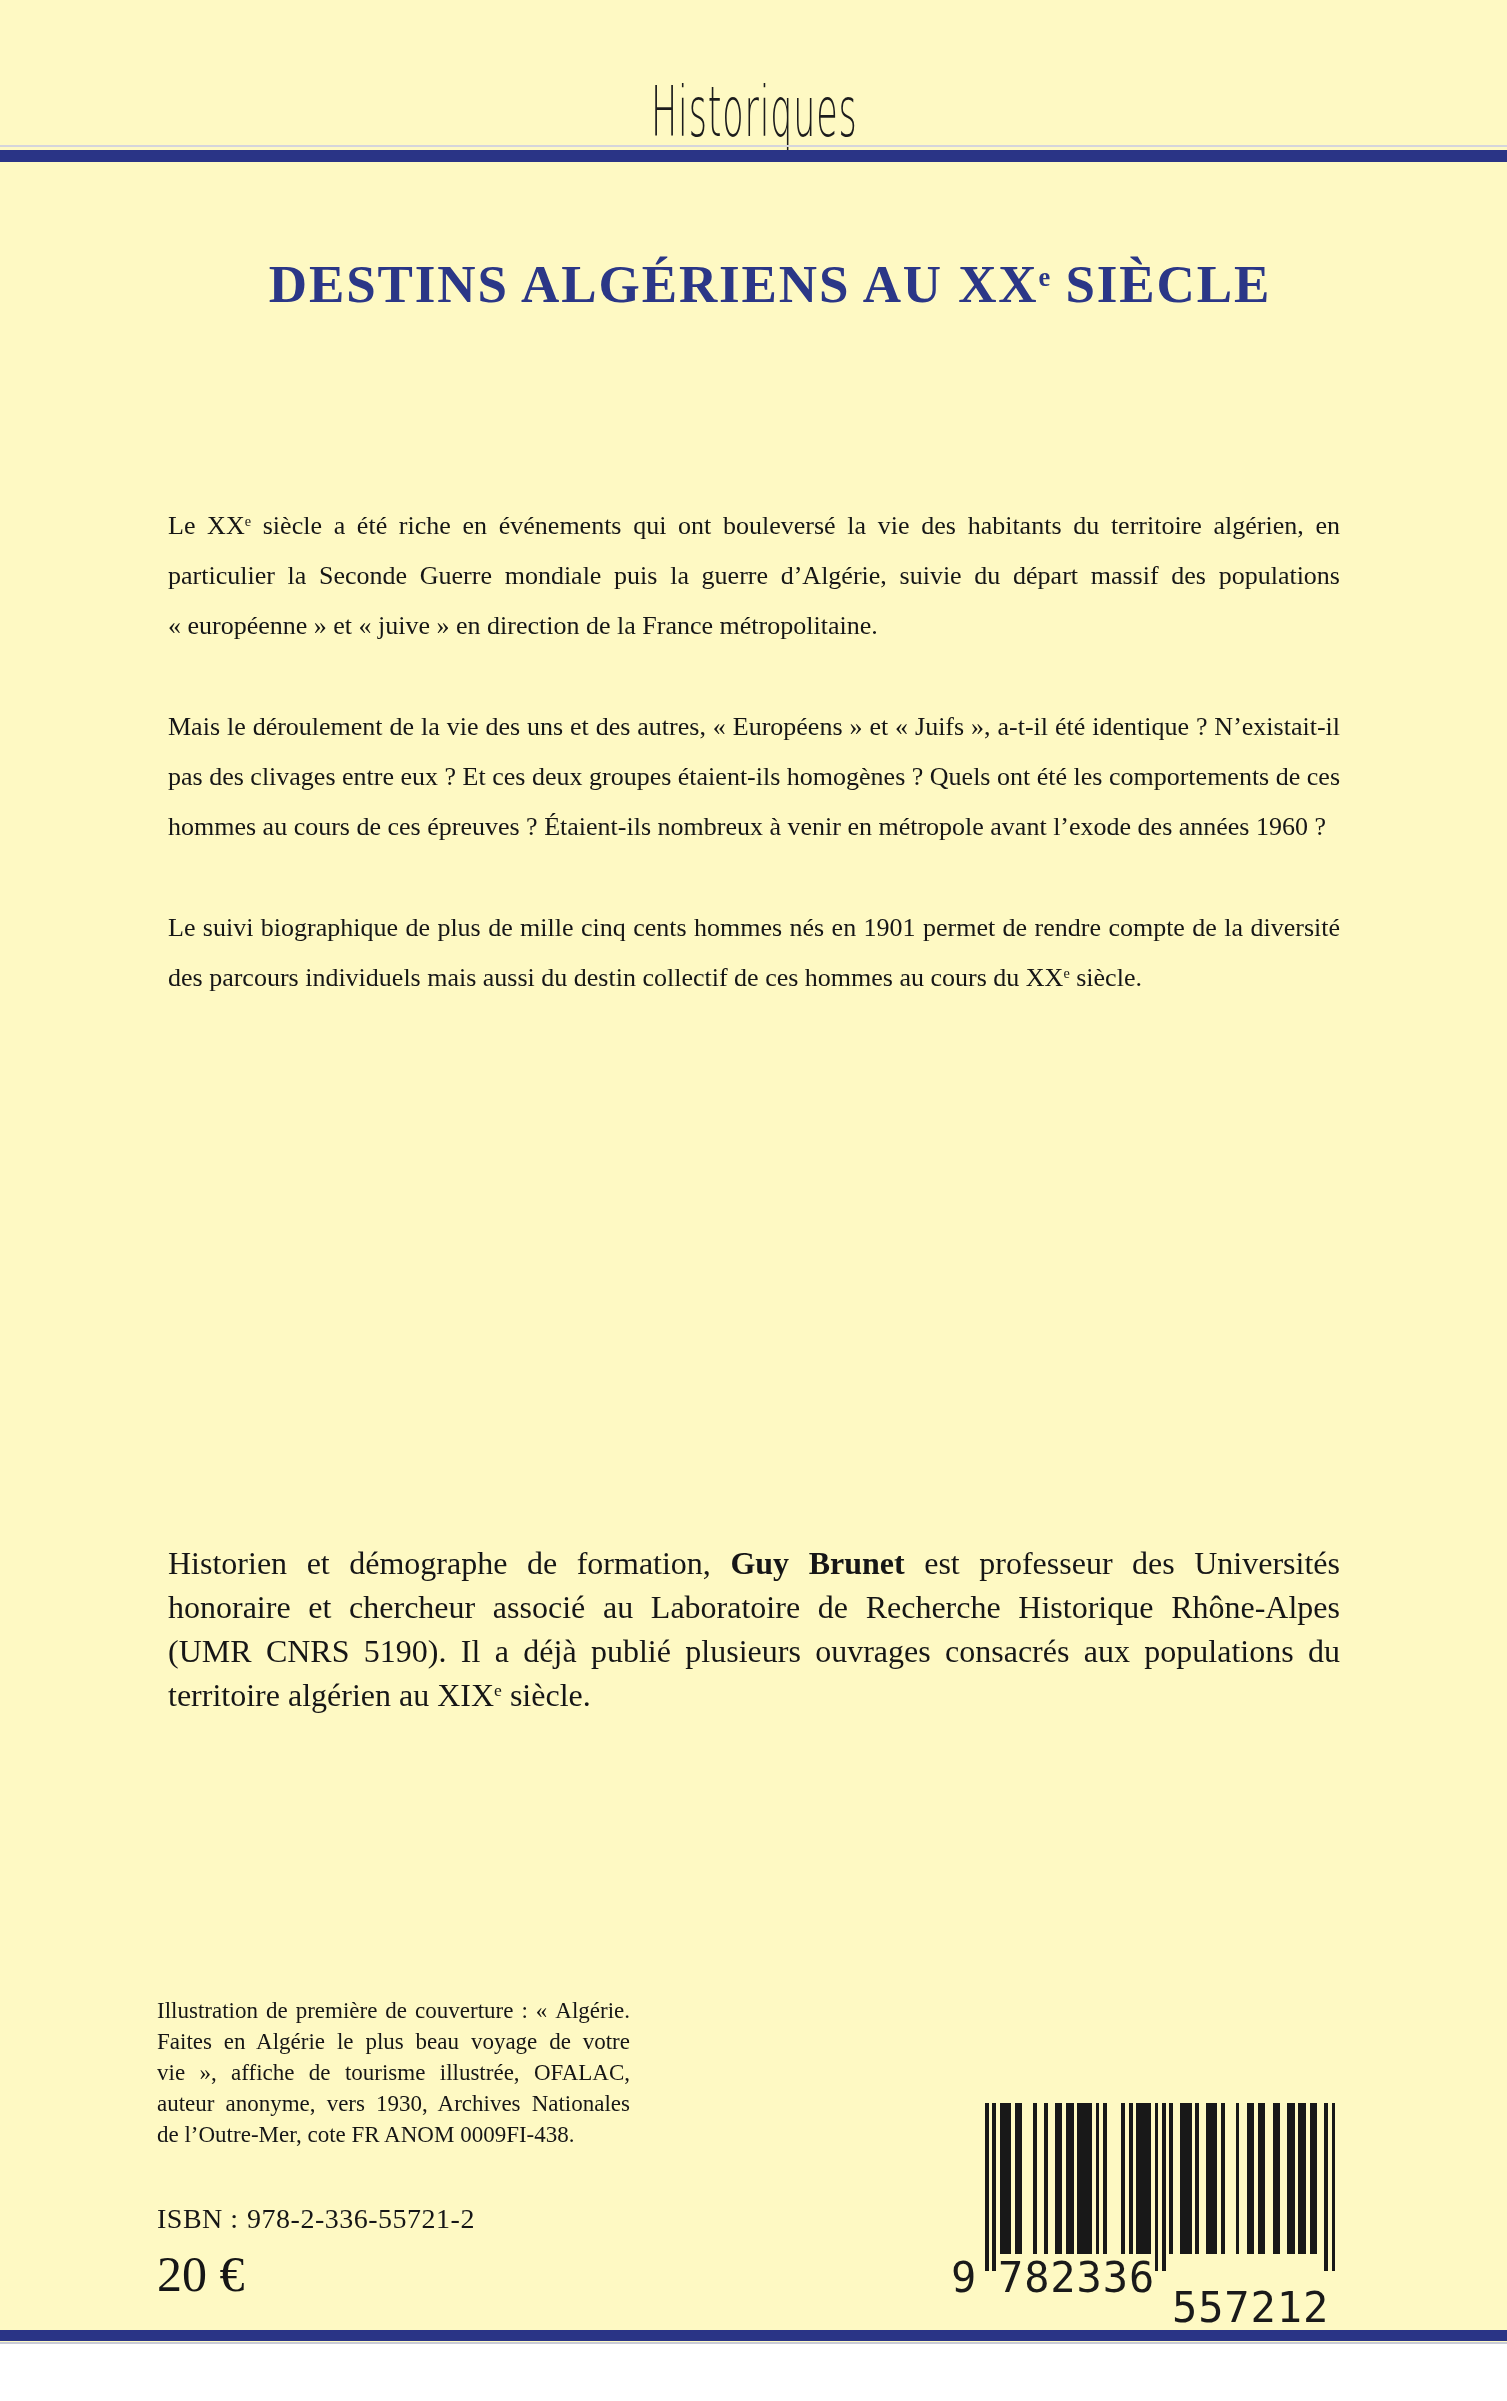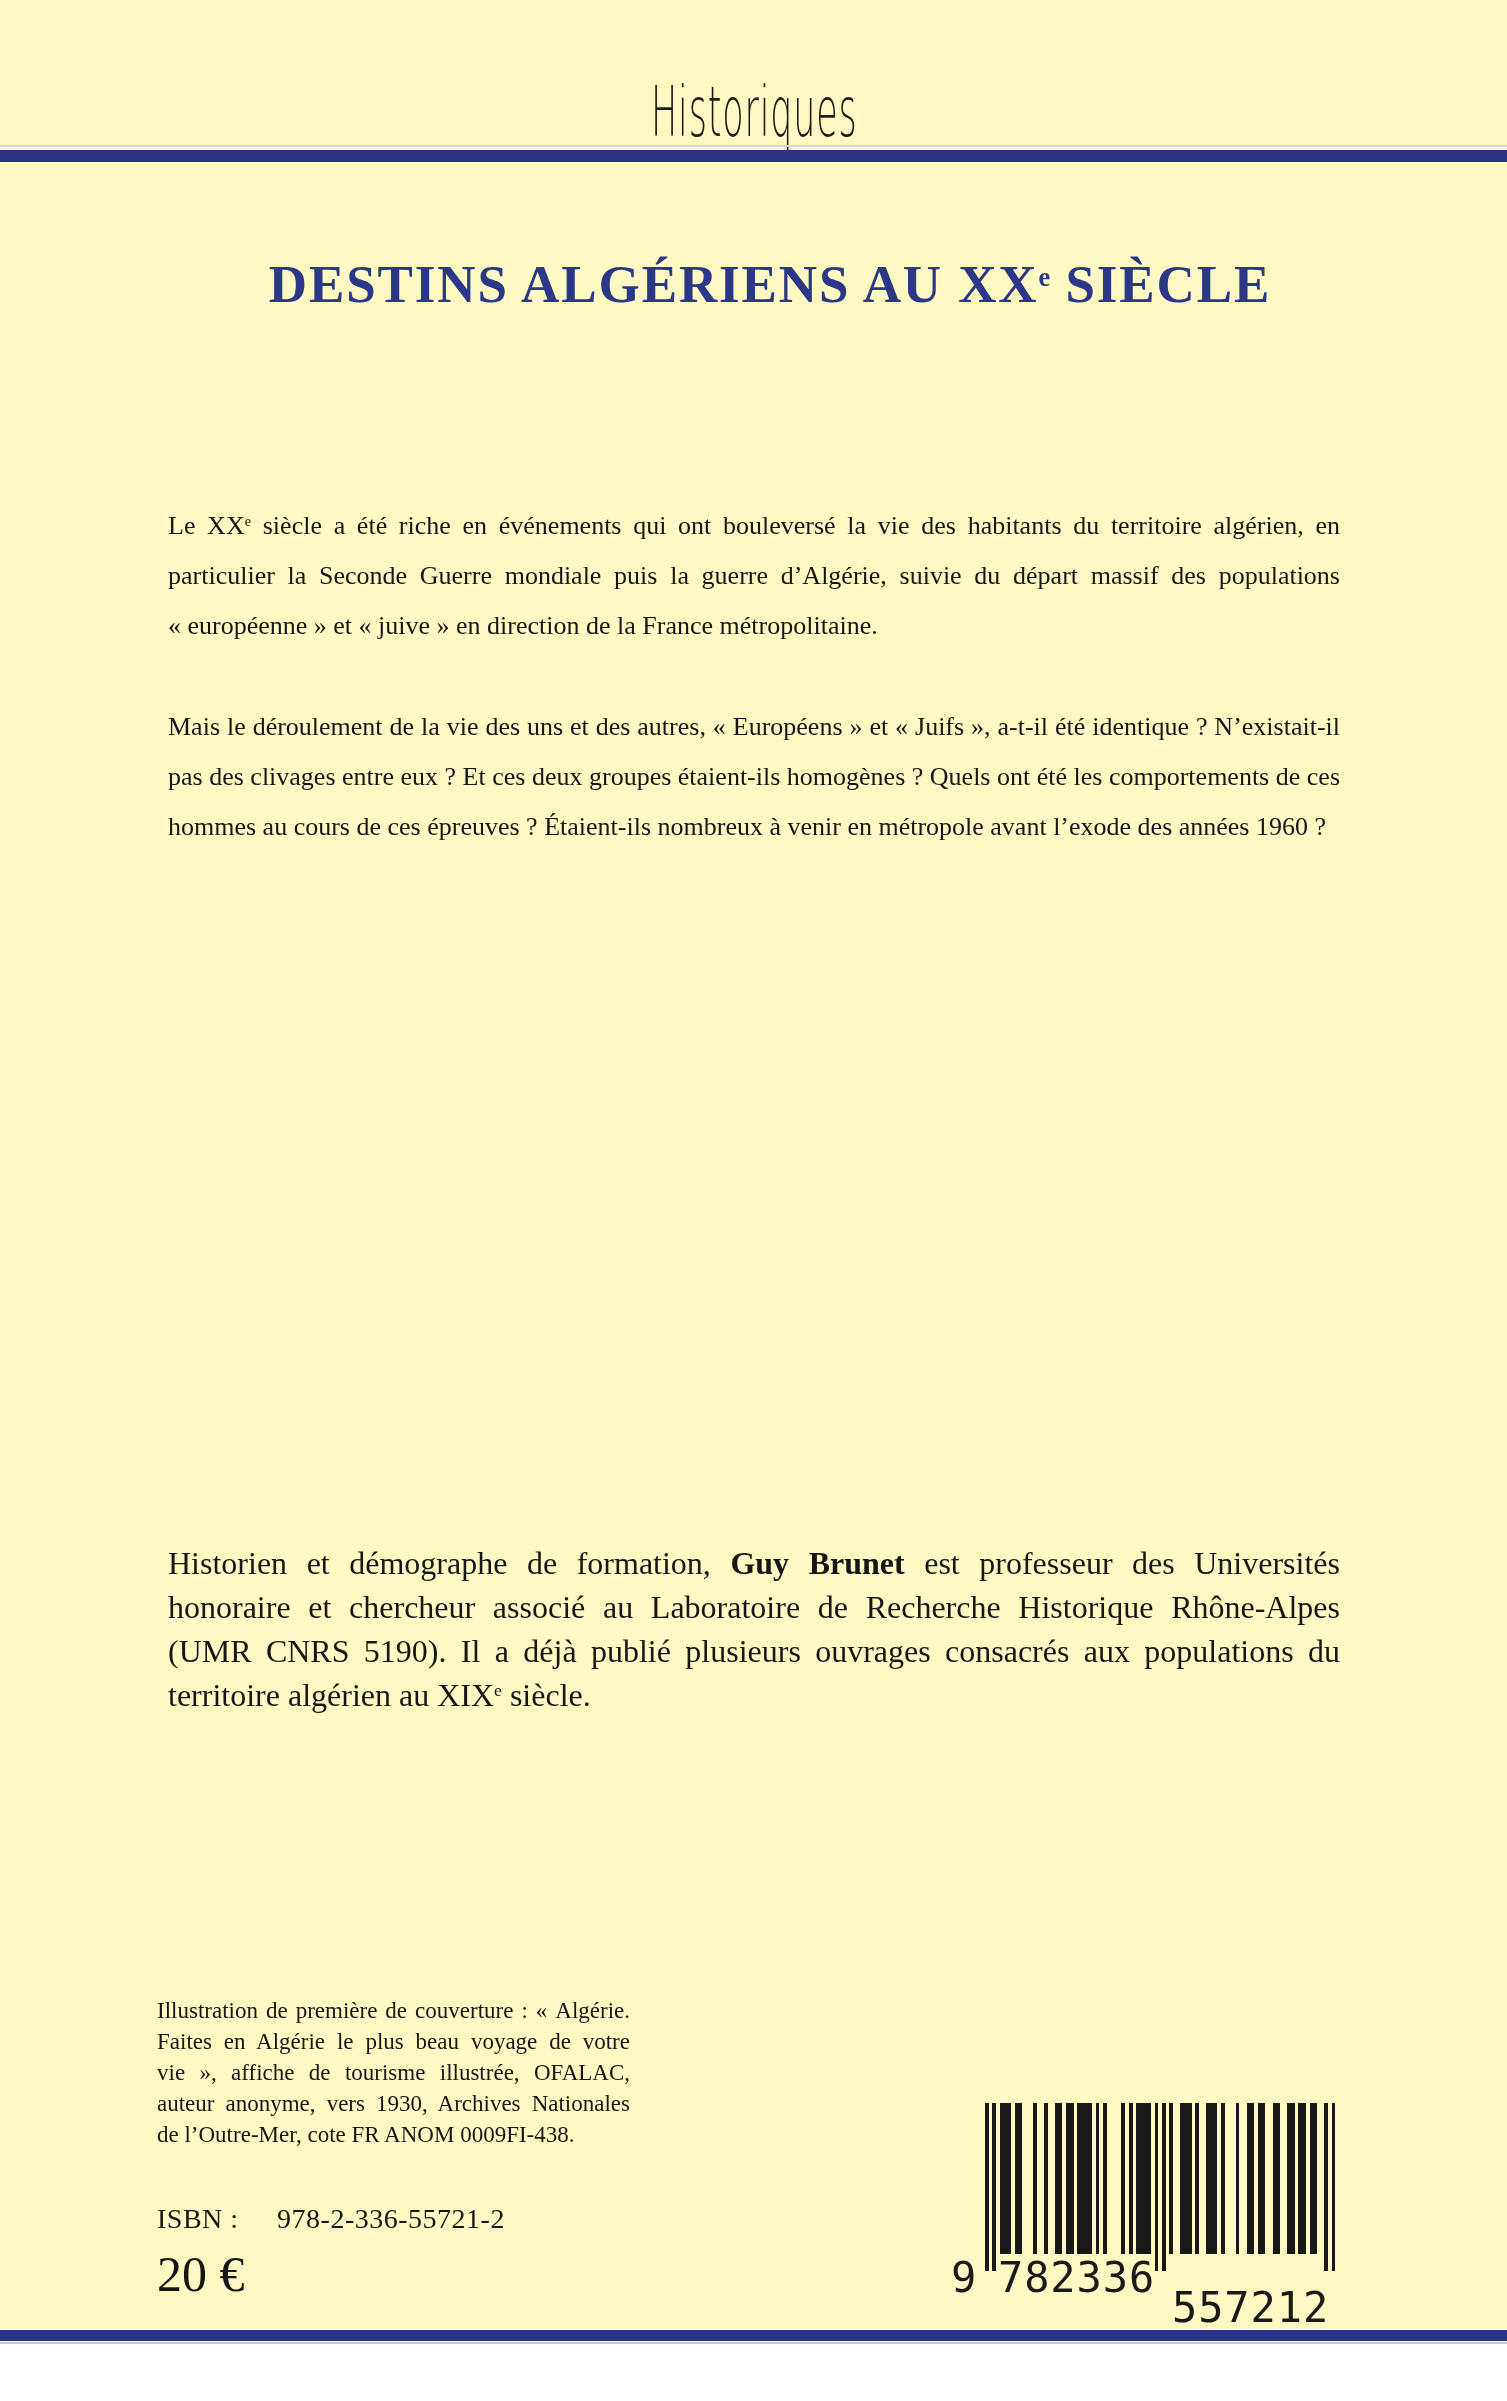--- a/index.html
+++ b/index.html
@@ -135,21 +135,21 @@
   }
 
   
   .isbn {
     position: absolute;
     top: 2203px;
     left: 157px;
     font-size: 28px;
     letter-spacing: 0.5px;
   }
-  .isbn .isbn-value { margin-left: 31px; text-align: center; }
+  .isbn .isbn-value { margin-left: 1px; text-align: center; }
   .price {
     position: absolute;
     top: 2245px;
     left: 157px;
     font-size: 50px;
   }
 
   
   .barcode {
     position: absolute;
@@ -190,20 +190,21 @@
   </div>
 
   <div class="hairline top"></div>
   <div class="navy-bar top"></div>
 
   <h1 class="title"><span>DESTINS ALGÉRIENS AU XX</span><sup>e</sup><span> SIÈCLE</span></h1>
 
   <section class="synopsis">
     <p><span>Le XX</span><sup>e</sup><span> siècle a été riche en événements qui ont bouleversé la vie des habitants du territoire algérien, en particulier la Seconde Guerre mondiale puis la guerre d’Algérie, suivie du départ massif des populations «&nbsp;européenne&nbsp;» et «&nbsp;juive&nbsp;» en direction de la France métropolitaine.</span></p>
     <p><span>Mais le déroulement de la vie des uns et des autres, «&nbsp;Européens&nbsp;» et «&nbsp;Juifs&nbsp;», a-t-il été identique&nbsp;? N’existait-il pas des clivages entre eux&nbsp;? Et ces deux groupes étaient-ils homogènes&nbsp;? Quels ont été les comportements de ces hommes au cours de ces épreuves&nbsp;? Étaient-ils nombreux à venir en métropole avant l’exode des années 1960&nbsp;?</span></p>
+    <p><span>Le suivi biographique de plus de mille cinq cents hommes nés en 1901 permet de rendre compte de la diversité des parcours individuels mais aussi du destin collectif de ces hommes au cours du XX</span><sup>e</sup><span> siècle.</span></p>
   </section>
 
   <section class="author-note">
     <p><span>Historien et démographe de formation, </span><span class="b">Guy Brunet</span><span> est professeur des Universités honoraire et chercheur associé au Laboratoire de Recherche Historique Rhône-Alpes (UMR CNRS 5190). Il a déjà publié plusieurs ouvrages consacrés aux populations du territoire algérien au XIX</span><sup>e</sup><span> siècle.</span></p>
   </section>
 
   <div class="credit">Illustration de première de couverture : «&nbsp;Algérie. Faites en Algérie le plus beau voyage de votre vie&nbsp;», affiche de tourisme illustrée, OFALAC, auteur anonyme, vers 1930, Archives Nationales de l’Outre-Mer, cote FR ANOM 0009FI-438.</div>
 
   <div class="isbn">
     <span class="isbn-label">ISBN :</span>

